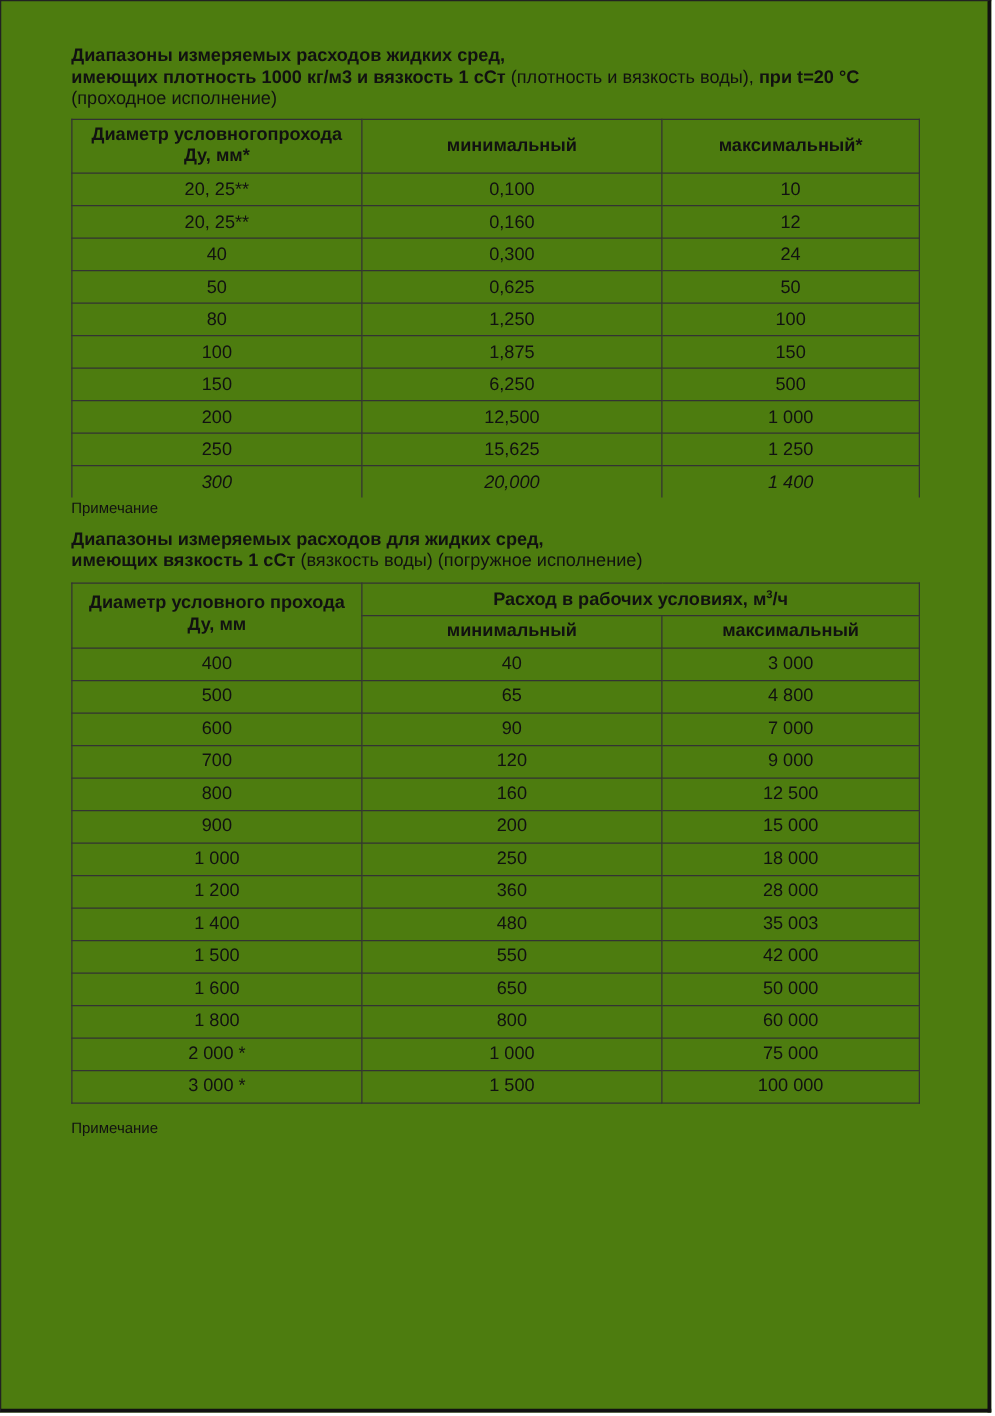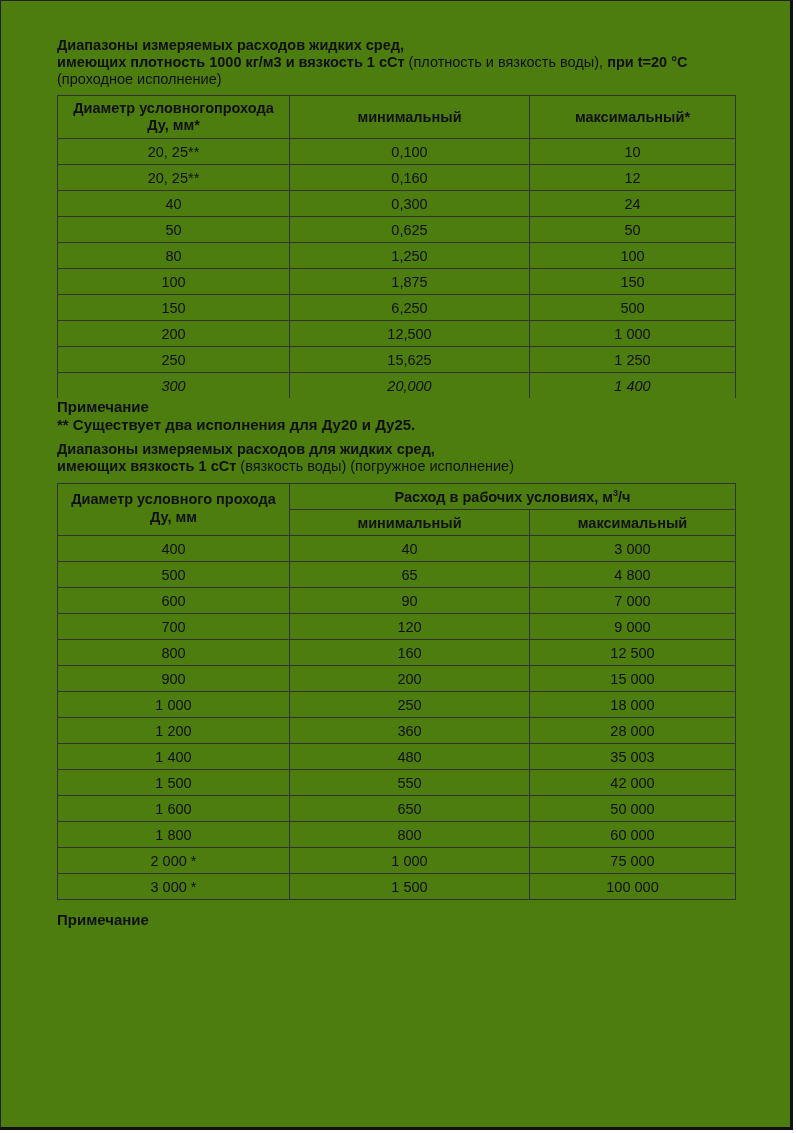--- a/index.html
+++ b/index.html
@@ -23,21 +23,21 @@
       font-size: 14.5px;
     }
     td, th {
       border: 1px solid #333; text-align: center; padding: 0; height: 25px;
       font-weight: normal;
     }
     th { font-weight: bold; }
     .t1 { margin-top: 7px; }
     .t1 th { height: 42px; line-height: 17px; }
     .t1 tr.last td { border-bottom: none; font-style: italic; }
-    .notes { font-size: 15px; line-height: 17.5px; font-weight: bold; }
+    .notes { font-size: 12px; line-height: 17.5px; }
     .t2 { margin-top: 8px; }
     .t2 th { height: 25px; }
     sup { font-size: 9px; }
     .sec2 { margin-top: 8px; }
     .notes2 { margin-top: 11px; }
   </style>
 </head>
 <body>
 
 <div class="page">
@@ -114,21 +114,20 @@
           <tr class="last">
             <td>300</td>
             <td>20,000</td>
             <td>1 400</td>
           </tr>
         </tbody>
     </table>
 
     <div class="notes">
       <div>Примечание</div>
-      <div>** Существует два исполнения для Ду20 и Ду25.</div>
     </div>
 
     <div class="title sec2">
       <b>Диапазоны измеряемых расходов для жидких сред,</b><br>
       <b>имеющих вязкость 1 сСт</b><span class="n"> (вязкость воды) (погружное исполнение)</span>
     </div>
 
     <table class="t2">
       <colgroup>
           <col style="width:232px">

